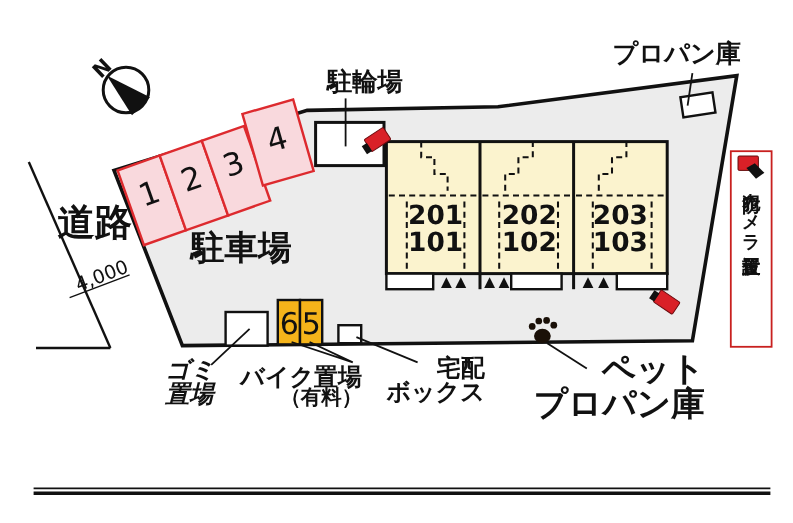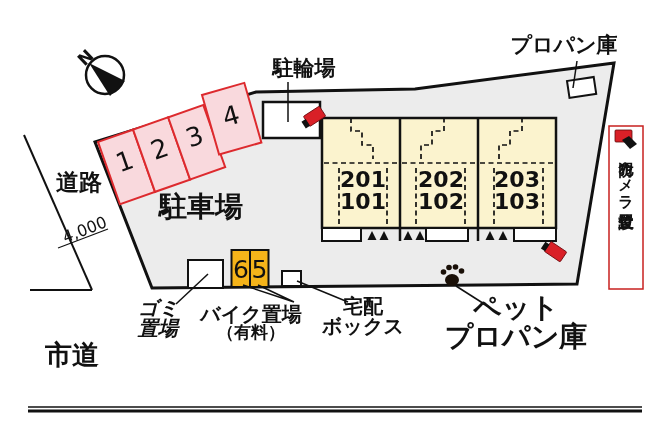--- a/index.html
+++ b/index.html
@@ -2,21 +2,21 @@
 <html><head>
 <meta charset="utf-8">
 <style>
   html,body{margin:0;padding:0;background:#fff;}
   .stage{
     position:relative;width:661px;height:436px;background:#ffffff;overflow:hidden;
     font-family:"DejaVu Sans","Liberation Sans",sans-serif;color:#111;
   }
   .stage svg{position:absolute;left:0;top:0;font-family:"DejaVu Sans","Liberation Sans",sans-serif;}
   .lbl{position:absolute;white-space:nowrap;font-weight:600;color:#111;line-height:1.02;}
-  .lbl.center{transform:translateX(-50%);text-align:center;}
+  .lbl.center{transform:translateX(-50%);text-align:right;}
   .lbl .l2{display:block;}
   .lbl-north{transform:translate(-50%,-50%) rotate(-44deg);font-weight:bold;}
   .lbl-dim{transform:translateX(-50%) rotate(-21deg);font-weight:400;}
   .lbl-vertical{
     position:absolute;writing-mode:vertical-rl;text-orientation:upright;
     font-weight:600;color:#111;letter-spacing:0;
   }
 </style>
 </head>
 <body>
@@ -131,27 +131,26 @@
       <path d="M622,140 l8,9 l7,-5 l-8,-8 z" fill="#111"></path>
     </g>
   </svg>
 
   <div class="lbl lbl-north" style="left:86px;top:58px;font-size:17px;">N</div>
 
   <div class="lbl center" style="left:289px;top:58px;font-size:21px;padding-left:30px;">駐輪場</div>
 
   <div class="lbl center" style="left:564px;top:35px;font-size:21px;">プロパン庫</div>
 
-  <div class="lbl center" style="left:79px;top:171px;font-size:23px;">道路</div>
+  <div class="lbl center" style="left:79px;top:171px;font-size:31px;">道路</div>
 
   <div class="lbl lbl-dim" style="left:85px;top:222px;font-size:16px;">4,000</div>
 
   <div class="lbl center" style="left:201px;top:193px;font-size:28px;">駐車場</div>
 
-  <div class="lbl center" style="left:72px;top:341px;font-size:27px;">市道</div>
 
   <div class="lbl" style="left:138px;top:298px;font-size:20px;font-style:italic;">
     <span class="l2">ゴミ</span>
     <span class="l2">置場</span>
   </div>
 
   <div class="lbl center" style="left:251px;top:304px;font-size:20px;">
     <span class="l2">バイク置場</span>
     <span class="l2" style="font-size:17px;">（有料）</span>
   </div>

